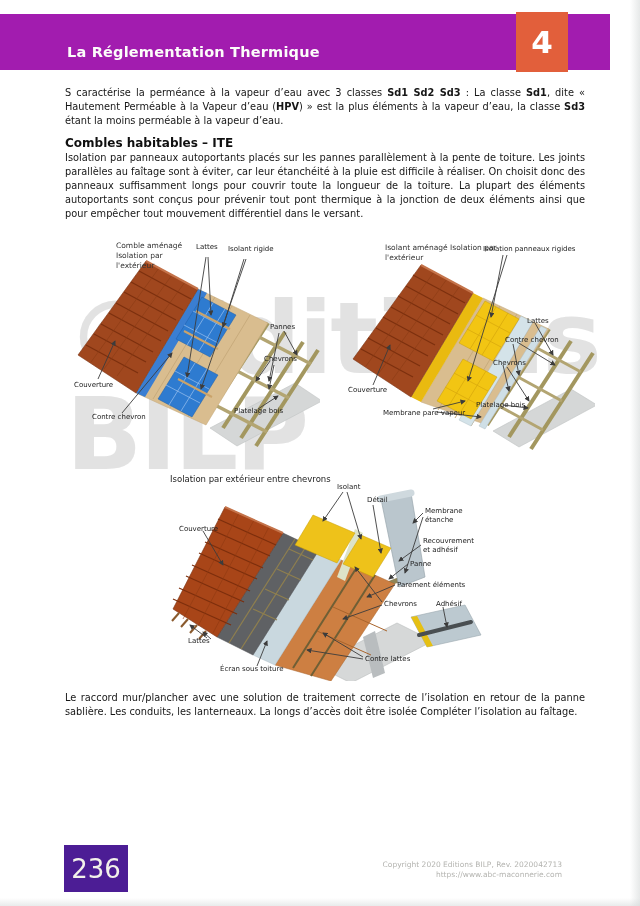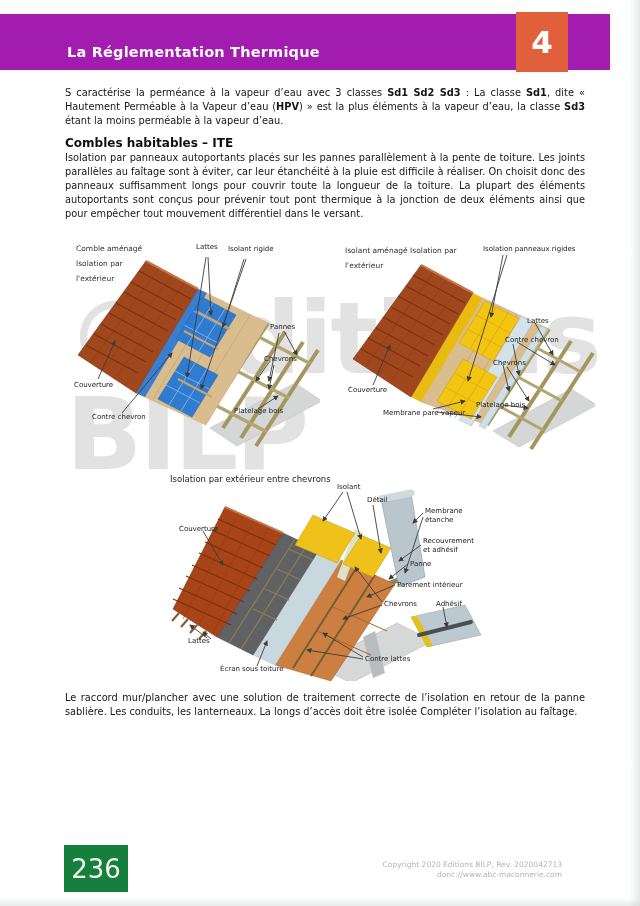--- a/index.html
+++ b/index.html
@@ -20,26 +20,26 @@
   
   .figures{position:relative;margin:12px 0 0 -65px;width:640px;height:458px;}
   .watermark{position:absolute;left:66px;top:58px;z-index:0;font-weight:bold;font-size:100px;
              line-height:96px;letter-spacing:-2.5px;color:#dcdcdc;opacity:.8;white-space:pre-line;}
   .fig{position:absolute;z-index:1;}
   .fig-left{left:60px;top:0;width:260px;height:224px;}
   .fig-right{left:335px;top:0;width:260px;height:224px;}
   .fig-bottom{left:165px;top:236px;width:380px;height:212px;}
   .fig svg{position:absolute;left:0;top:0;}
   .lbl{position:absolute;font-size:7px;line-height:8.5px;color:#222;white-space:pre-line;}
-  .cap{font-size:7.5px;line-height:15px;color:#333;}
+  .cap{font-size:7.5px;line-height:10px;color:#333;margin-left:40px;}
   .fig-title{font-size:8.5px;color:#222;white-space:nowrap;}
   
   .closing{margin-top:40px;}
   
-  .pagenum-box{position:absolute;left:64px;top:845px;width:64px;height:47px;background:#15803d;
+  .pagenum-box{position:absolute;left:64px;top:845px;width:64px;height:47px;background:#4c1d95;
                display:flex;align-items:center;justify-content:center;}
   .pagenum-box span{font-size:26px;color:#f2f1ea;}
   .copyright{position:absolute;right:78px;top:860px;text-align:right;font-size:7.5px;
              line-height:9.5px;color:#b4b4b0;}
   
   .edge-right{position:absolute;right:0;top:0;width:10px;height:100%;
               background:linear-gradient(to right,rgba(210,214,214,0),rgba(210,214,214,.55));}
   .edge-bottom{position:absolute;left:0;bottom:0;width:100%;height:8px;
                background:linear-gradient(to bottom,rgba(210,214,214,0),rgba(210,214,214,.5));}
 </style>
@@ -318,35 +318,35 @@
         </svg>
         <span class="lbl fig-title" style="left:5px;top:6px">Isolation par extérieur entre chevrons</span>
         <span class="lbl" style="left:172px;top:14px">Isolant</span>
         <span class="lbl" style="left:202px;top:27px">Détail</span>
         <span class="lbl" style="left:260px;top:38px">Membrane
 étanche</span>
         <span class="lbl" style="left:14px;top:56px">Couverture</span>
         <span class="lbl" style="left:258px;top:68px">Recouvrement
 et adhésif</span>
         <span class="lbl" style="left:245px;top:91px">Panne</span>
-        <span class="lbl" style="left:232px;top:112px">Parement intérieur</span>
+        <span class="lbl" style="left:232px;top:112px">Parement éléments</span>
         <span class="lbl" style="left:219px;top:131px">Chevrons</span>
         <span class="lbl" style="left:271px;top:131px">Adhésif</span>
         <span class="lbl" style="left:23px;top:168px">Lattes</span>
         <span class="lbl" style="left:200px;top:186px">Contre lattes</span>
         <span class="lbl" style="left:55px;top:196px">Écran sous toiture</span>
       </figure>
     </div>
 
     <p class="body closing"><span> Le raccord mur/plancher avec une solution de traitement correcte de l’isolation en retour de la panne sablière. Les conduits, les lanterneaux. La longs d’accès doit être isolée Compléter l’isolation au faîtage.</span></p>
   </main>
 
   <div class="pagenum-box">
     <span>236</span>
   </div>
   <div class="copyright">
     <div>Copyright 2020 Editions BILP, Rev. 2020042713</div>
-    <div>donc://www.abc-maconnerie.com</div>
+    <div>https://www.abc-maconnerie.com</div>
   </div>
 
   <div class="edge-right"></div>
   <div class="edge-bottom"></div>
 </div>
 
 </body></html>

